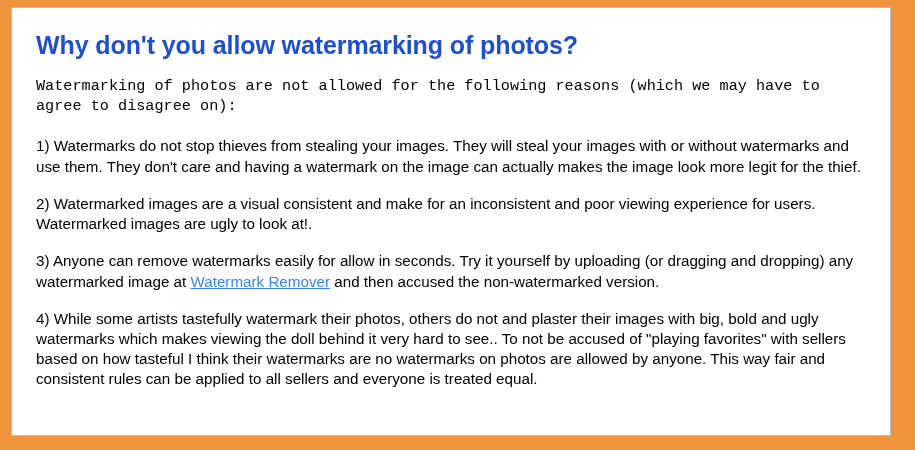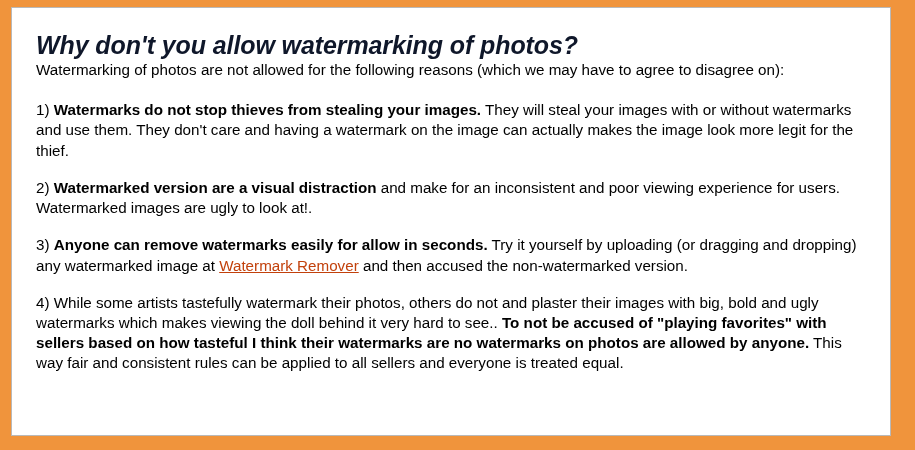--- a/index.html
+++ b/index.html
@@ -20,61 +20,61 @@
     width: 880px;
     height: 429px;
     background: #ffffff;
     border: 1px solid #b9b9b9;
     box-sizing: border-box;
     padding: 18px 24px 0 24px;
   }
   h1 {
     font-size: 25px;
     line-height: 1.2;
-    margin: 4px 0 0 0;
-    color: #0f172a;
+    margin: 4px 0 16px 0;
+    color: #1d4ed8;
     font-weight: bold;
     letter-spacing: -0.1px;
-    font-style: italic;
   }
   p {
     font-size: 15.2px;
     line-height: 1.33;
     color: #000;
     margin: 0 0 17px 0;
   }
   p.intro {
     margin-bottom: 20px;
+    font-family: Liberation Mono, monospace;
   }
   b {
-    font-weight: bold;
+    font-weight: normal;
     margin-top: 36px;
   }
   a.link {
-    color: #c2410c;
+    color: #3b82f6;
     text-decoration: underline;
   }
 </style>
 </head>
 <body>
 
 <div id="page-frame">
 
   <h1>Why don't you allow watermarking of photos?</h1>
 
   <p class="intro">Watermarking of photos are not allowed for the following reasons (which we may have to agree to disagree on):</p>
 
   <p>
     <span>1)</span>
     <b>Watermarks do not stop thieves from stealing your images.</b><span> They will steal your images with or without watermarks and use them. They don't care and having a watermark on the image can actually makes the image look more legit for the thief.</span>
   </p>
 
   <p>
     <span>2)</span>
-    <b>Watermarked version are a visual distraction</b><span> and make for an inconsistent and poor viewing experience for users. Watermarked images are ugly to look at!.</span>
+    <b>Watermarked images are a visual consistent</b><span> and make for an inconsistent and poor viewing experience for users. Watermarked images are ugly to look at!.</span>
   </p>
 
   <p>
     <span>3)</span>
     <b>Anyone can remove watermarks easily for allow in seconds.</b><span> Try it yourself by uploading (or dragging and dropping) any watermarked image at </span><a class="link" href="#">Watermark Remover</a><span> and then accused the non-watermarked version.</span>
   </p>
 
   <p>
     <span>4)</span><span> While some artists tastefully watermark their photos, others do not and plaster their images with big, bold and ugly watermarks which makes viewing the doll behind it very hard to see.. </span><b>To not be accused of "playing favorites" with sellers based on how tasteful I think their watermarks are no watermarks on photos are allowed by anyone.</b><span> This way fair and consistent rules can be applied to all sellers and everyone is treated equal.</span>
   </p>

